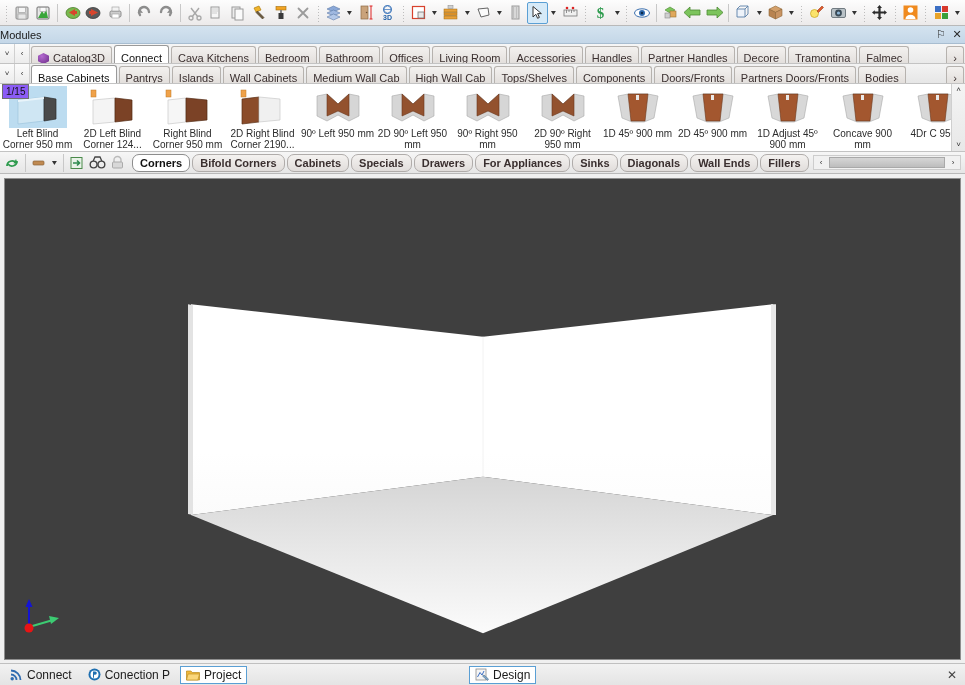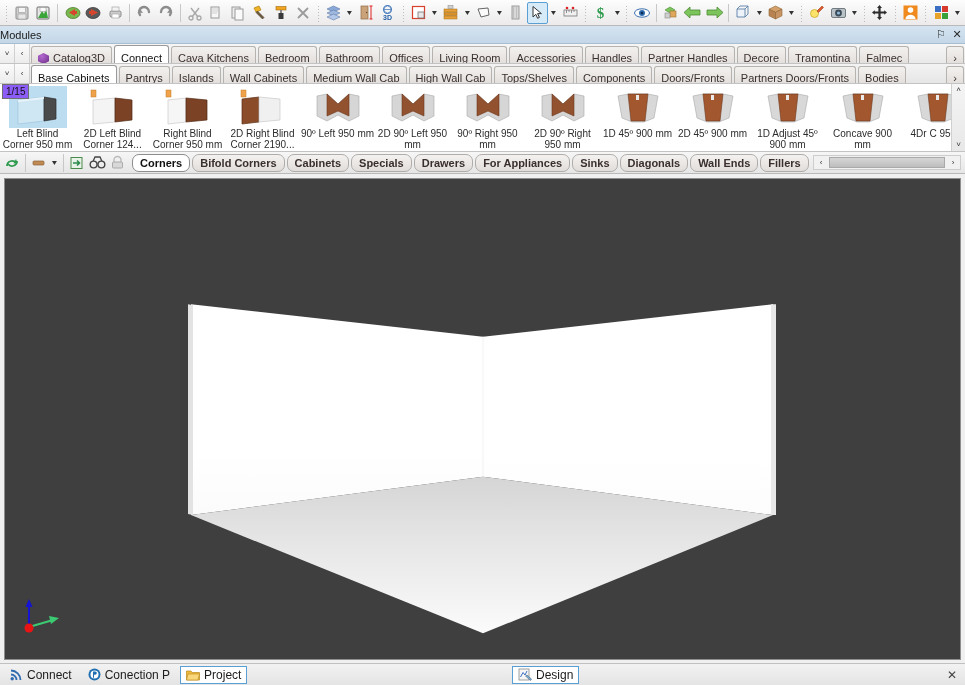--- a/index.html
+++ b/index.html
@@ -206,21 +206,21 @@
     position: relative;
   }
   .sb-item {
     display: flex; align-items: center; gap: 4px;
     padding: 1px 5px; margin-right: 4px;
     font-size: 12px; color: #1c1c1c;
     border: 1px solid transparent;
   }
   .sb-item.boxed { border: 1px solid #5a9fd4; background: #fff; }
   .sb-close { position: absolute; right: 8px; font-size: 12px; color: #444; }
-  .sb-center { position: absolute; left: 512px; }
+  .sb-center { position: absolute; left: 469px; }
 </style>
 </head>
 <body>
 
 <div id="app">
 
   <div class="toolbar">
     <div class="tb-grip"></div>
     <div class="tb-btn">
       <svg width="16" height="16" viewBox="0 0 16 16">

